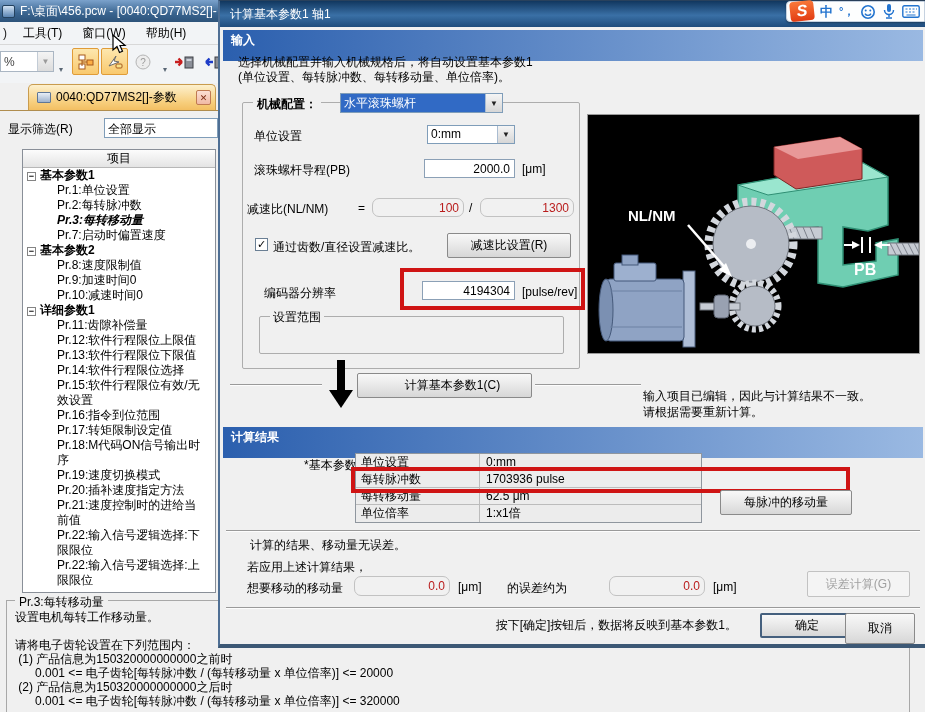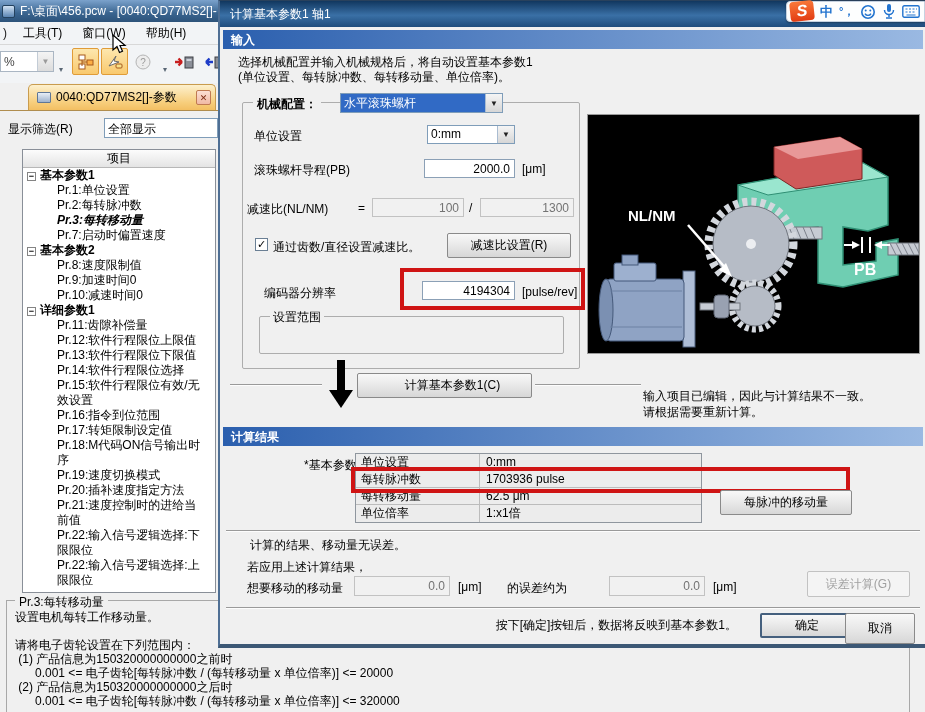--- a/index.html
+++ b/index.html
@@ -35,29 +35,29 @@
   .tree-row.item-selected{font-weight:bold;font-style:italic;}
   .expander{display:inline-block;width:9px;height:9px;border:1px solid #848484;background:#fff;font-size:9px;line-height:7px;text-align:center;margin-right:4px;}
   .descbox{left:6px;top:600px;width:904px;height:118px;border:1px solid #a8a8a8;background:#f0f0f0;}
   .desclegend{position:absolute;left:8px;top:-7px;background:#f0f0f0;padding:0 4px;}
   .descline{white-space:pre;line-height:14px;font-size:12px;}
   .descwrap{position:absolute;left:8px;top:9px;right:8px;}
 
   
   .dialog{left:218px;top:0;width:708px;height:648px;background:#f0f0f0;border:1px solid #29415c;border-left:2px solid #4f6f94;border-bottom:4px solid #3c5875;}
   .dlgtitle{height:26px;background:linear-gradient(#11375f,#3a70a6 55%,#1e4c7d);color:#fff;display:flex;align-items:center;padding-left:10px;font-size:12px;}
-  .sechdr{position:absolute;left:3px;width:700px;height:19px;background:linear-gradient(90deg,#2b5fae,#9ab9e2);color:#fff;font-weight:bold;padding:2px 8px;font-size:12px;}
+  .sechdr{position:absolute;left:3px;width:700px;height:31px;background:linear-gradient(90deg,#2b5fae,#9ab9e2);color:#fff;font-weight:bold;padding:2px 8px;font-size:12px;}
   .gbox{position:absolute;border:1px solid #adadad;border-radius:2px;}
   .glegend{position:absolute;top:-8px;background:#f0f0f0;padding:0 3px;}
   .combo{position:absolute;background:#fff;border:1px solid #7f9db9;display:flex;align-items:stretch;}
   .combo .val{flex:1;padding:1px 3px;white-space:nowrap;overflow:hidden;}
   .combo .val.sel{background:#316ac5;color:#fff;}
   .combo .drop{width:17px;background:linear-gradient(#f5f5f5,#d6d6d6);border-left:1px solid #a9bcd1;display:flex;align-items:center;justify-content:center;font-size:8px;color:#222;}
   .tin{position:absolute;border:1px solid #8ba0b6;background:#fff;font-size:12px;text-align:right;padding:1px 4px;color:#000;}
-  .tin.dis{background:#f1f1f1;border-color:#c2c2c2;color:#737373;}
+  .tin.dis{background:#f1f1f1;border-color:#c2c2c2;color:#b91c1c;border-radius:7px;}
   .btn{position:absolute;display:flex;align-items:center;justify-content:center;background:linear-gradient(#f8f8f8,#eaeaea 45%,#d7d7d7);border:1px solid #8a8a8a;border-radius:2px;font-size:12px;}
   .btn.default{border:2px solid #45607e;}
   .btn.disabled{background:#f4f4f4;border:1px solid #c2c2c2;color:#a0a0a0;}
   .lbl{position:absolute;white-space:nowrap;}
   .redbox{position:absolute;border:4px solid #cf1414;}
   .hline{position:absolute;height:2px;border-top:1px solid #9a9a9a;border-bottom:1px solid #fdfdfd;}
   .checkbox{position:absolute;width:13px;height:13px;background:#fff;border:1px solid #6a7f94;font-size:11px;line-height:11px;text-align:center;font-weight:bold;}
   .rtable{position:absolute;border:1px solid #8f969e;background:#ececec;}
   .rrow{display:flex;height:17px;line-height:16px;border-bottom:1px solid #bcbcbc;}
   .rrow:last-child{border-bottom:none;}

